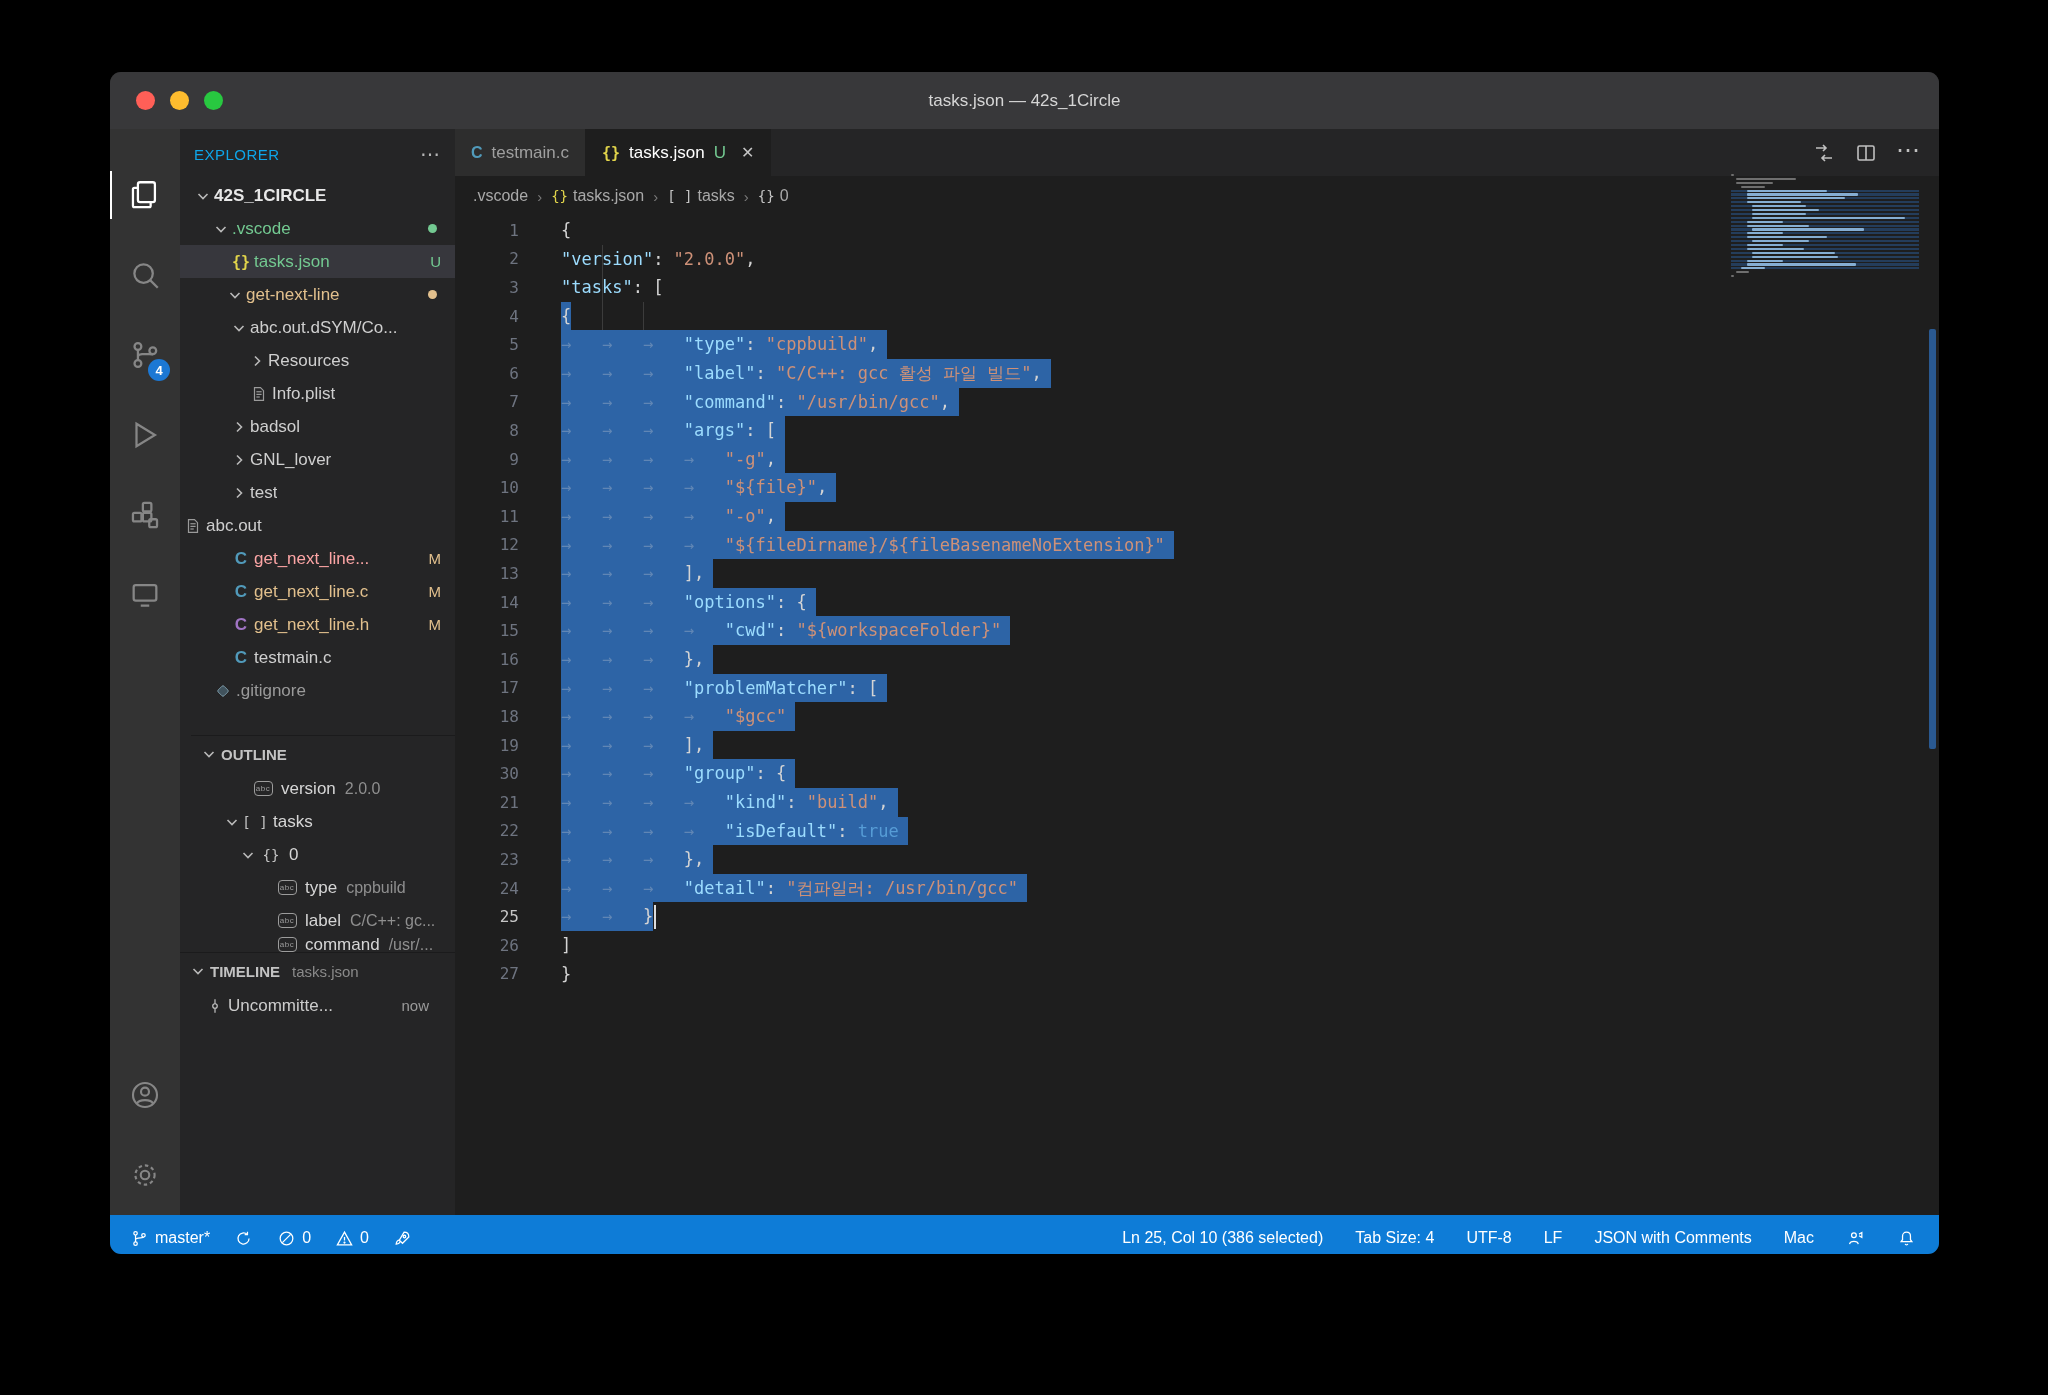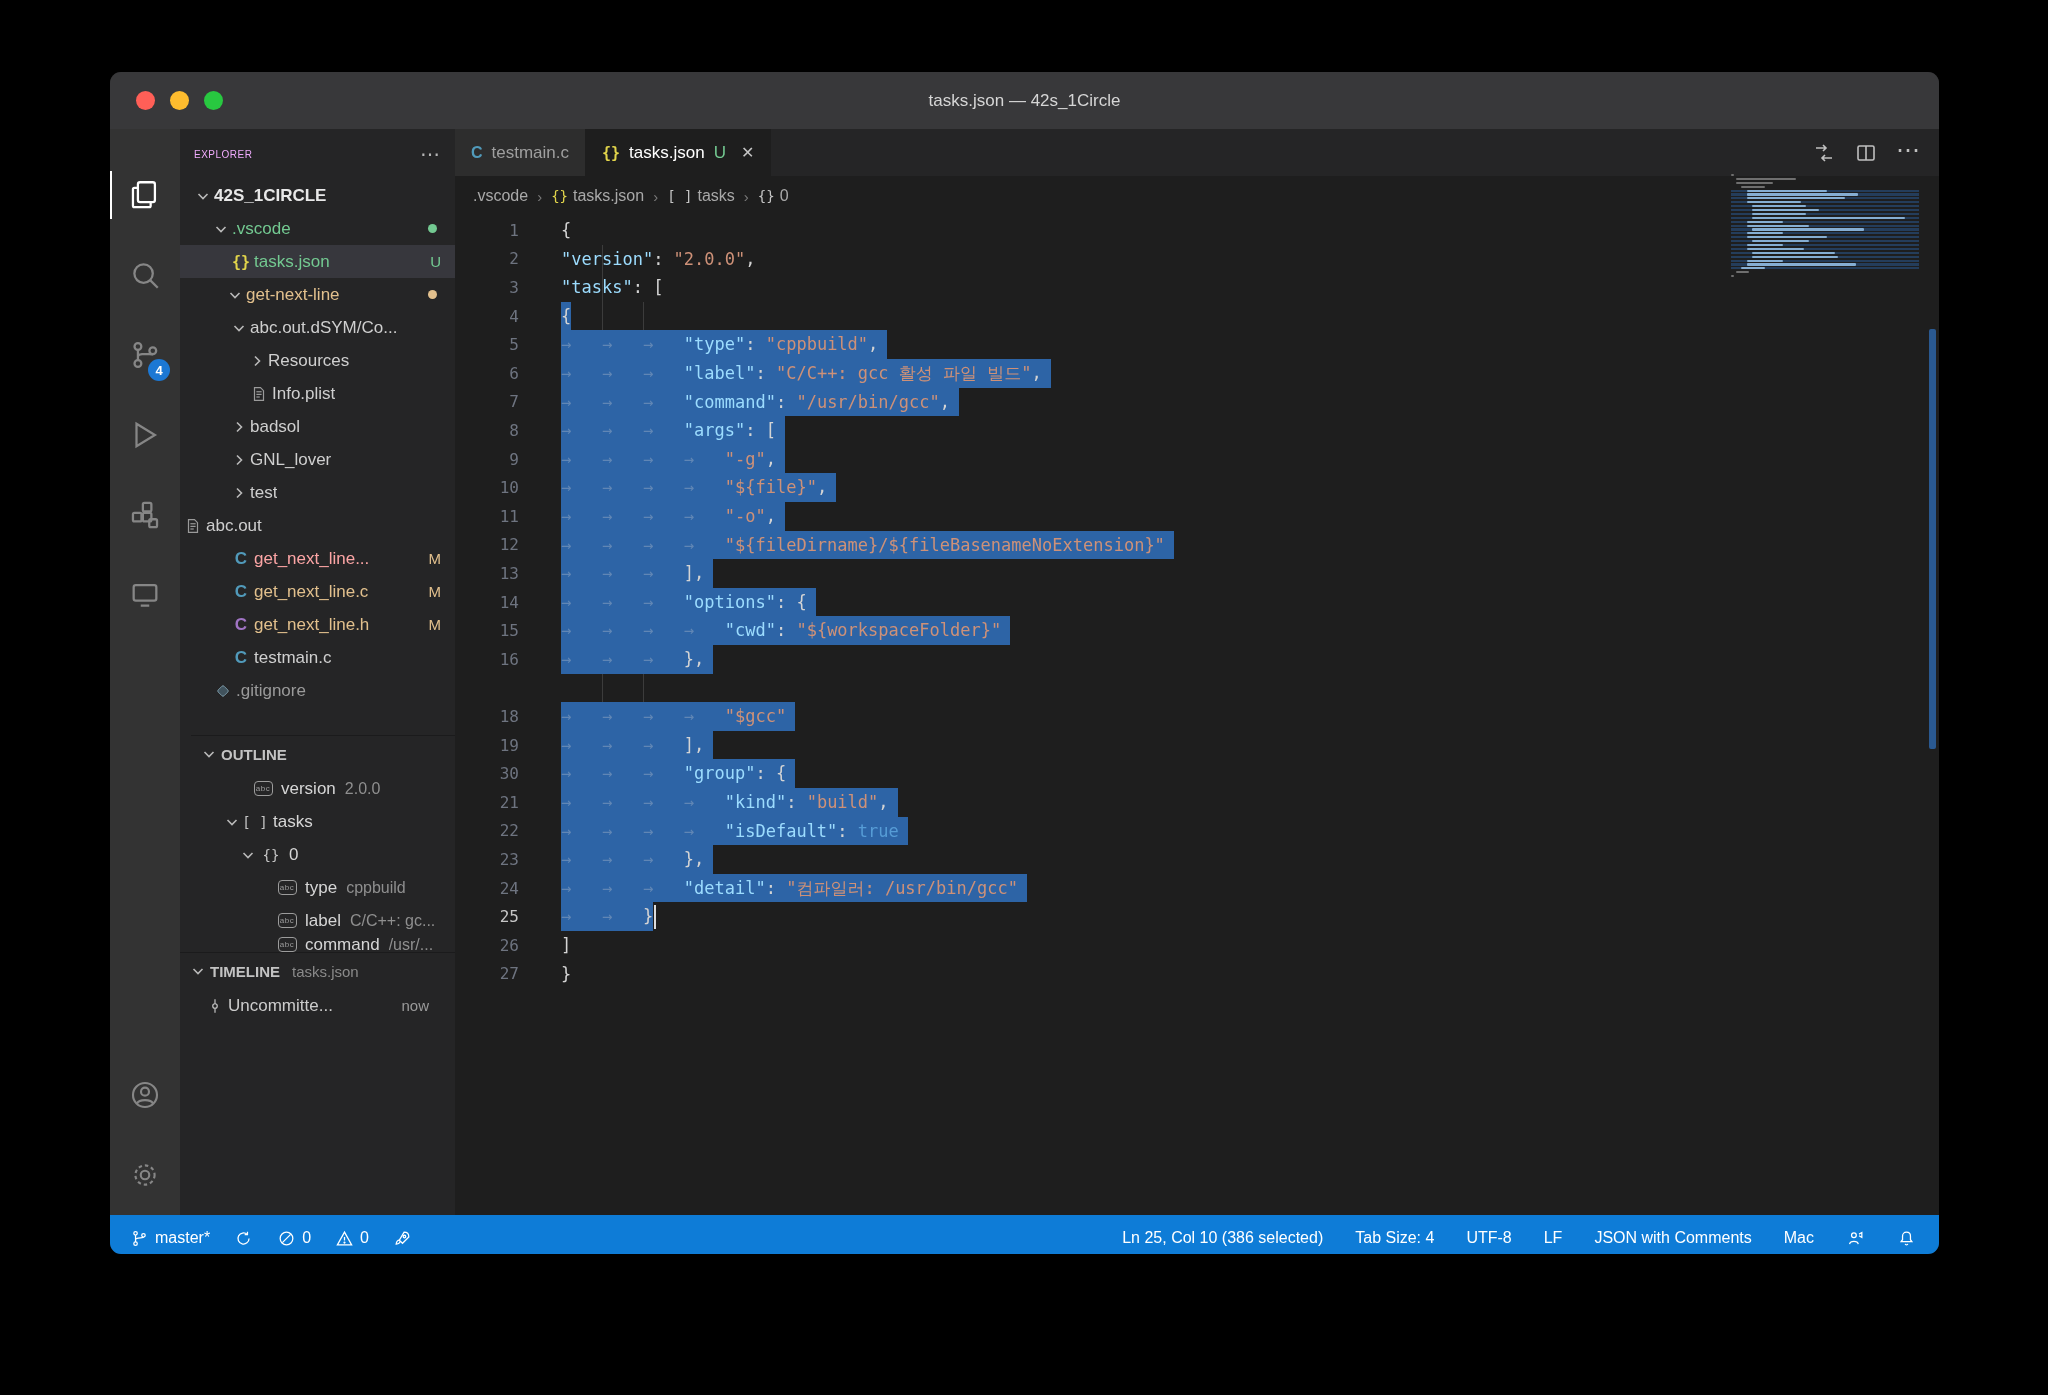--- a/index.html
+++ b/index.html
@@ -16,21 +16,21 @@
   .main{display:flex;height:1086px;}
   .activity{width:70px;background:#333333;display:flex;flex-direction:column;align-items:center;position:relative;flex:none;}
   .act-item{width:70px;height:80px;display:flex;align-items:center;justify-content:center;position:relative;color:#868686;}
   .act-item.active{color:#fff;}
   .act-item.active:before{content:"";position:absolute;left:0;top:16px;bottom:16px;width:2px;background:#fff;}
   .act-badge{position:absolute;right:10px;bottom:14px;background:#1c78d4;color:#fff;border-radius:50%;
              width:22px;height:22px;font-size:13px;display:flex;align-items:center;justify-content:center;font-weight:bold;}
   .act-bottom{margin-top:auto;}
   .sidebar{width:275px;background:#252526;flex:none;color:#cccccc;position:relative;overflow:hidden;}
   .sb-header{height:50px;display:flex;align-items:center;padding:0 14px;}
-  .sb-title{font-size:10px;letter-spacing:.5px;color:#f0abfc;}
+  .sb-title{font-size:15px;letter-spacing:.5px;color:#0ea5e9;}
   .sb-more{margin-left:auto;color:#b6b6b6;font-size:20px;letter-spacing:1px;}
   .row{height:33px;display:flex;align-items:center;font-size:17px;position:relative;white-space:nowrap;}
   .row .chev{width:22px;flex:none;color:#b9b9b9;display:flex;align-items:center;justify-content:center;}
   .row .ficon{width:26px;flex:none;display:flex;align-items:center;justify-content:center;font-weight:bold;}
   .row .lbl{overflow:hidden;text-overflow:ellipsis;}
   .row.selected{background:#37373d;}
   .badge{position:absolute;right:14px;font-size:15px;}
   .dotbadge{position:absolute;right:18px;width:9px;height:9px;border-radius:50%;}
   .sect{border-top:1px solid #1b1b1c;}
   .sect-header{height:36px;display:flex;align-items:center;font-size:15px;color:#c3c3c3;font-weight:bold;padding:0 6px;}
@@ -472,20 +472,24 @@
       <span class="ct"><span class="sel pad"><span class="wsb">→</span><span class="wsb">→</span><span class="wsb">→</span><span class="tk-k">"options"</span><span class="tk-p">: {</span></span></span>
           </div>
           <div class="cl" style="top:400.40000000000003px;">
       <span class="ln">15</span>
       <span class="ct"><span class="sel pad"><span class="wsb">→</span><span class="wsb">→</span><span class="wsb">→</span><span class="wsb">→</span><span class="tk-k">"cwd"</span><span class="tk-p">: </span><span class="tk-s">"${workspaceFolder}"</span></span></span>
           </div>
           <div class="cl" style="top:429px;">
       <span class="ln">16</span>
       <span class="ct"><span class="sel pad"><span class="wsb">→</span><span class="wsb">→</span><span class="wsb">→</span><span class="tk-p">},</span></span></span>
           </div>
+          <div class="cl" style="top:457.6px;">
+      <span class="ln">17</span>
+      <span class="ct"><span class="sel pad"><span class="wsb">→</span><span class="wsb">→</span><span class="wsb">→</span><span class="tk-k">"problemMatcher"</span><span class="tk-p">: [</span></span></span>
+          </div>
           <div class="cl" style="top:486.20000000000005px;">
       <span class="ln">18</span>
       <span class="ct"><span class="sel pad"><span class="wsb">→</span><span class="wsb">→</span><span class="wsb">→</span><span class="wsb">→</span><span class="tk-s">"$gcc"</span></span></span>
           </div>
           <div class="cl" style="top:514.8000000000001px;">
       <span class="ln">19</span>
       <span class="ct"><span class="sel pad"><span class="wsb">→</span><span class="wsb">→</span><span class="wsb">→</span><span class="tk-p">],</span></span></span>
           </div>
           <div class="cl" style="top:543.4px;">
       <span class="ln">30</span>

